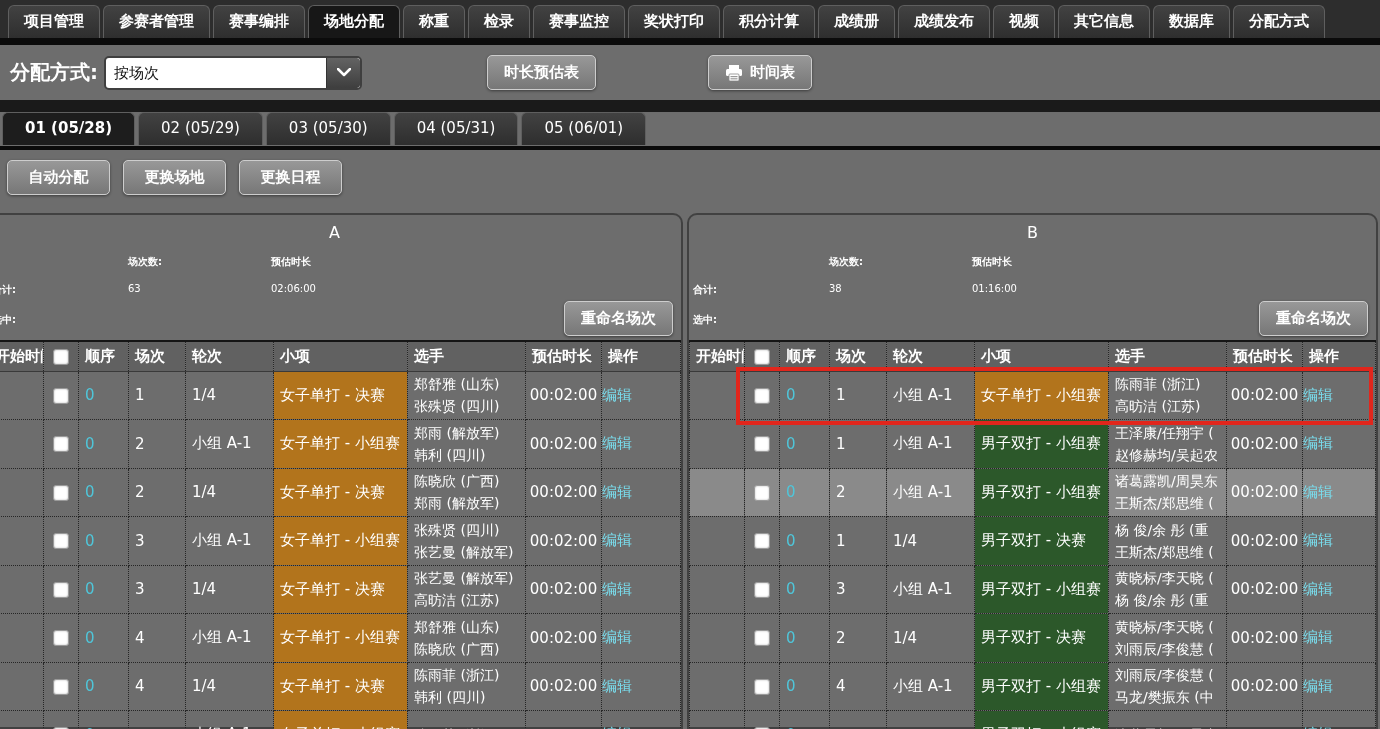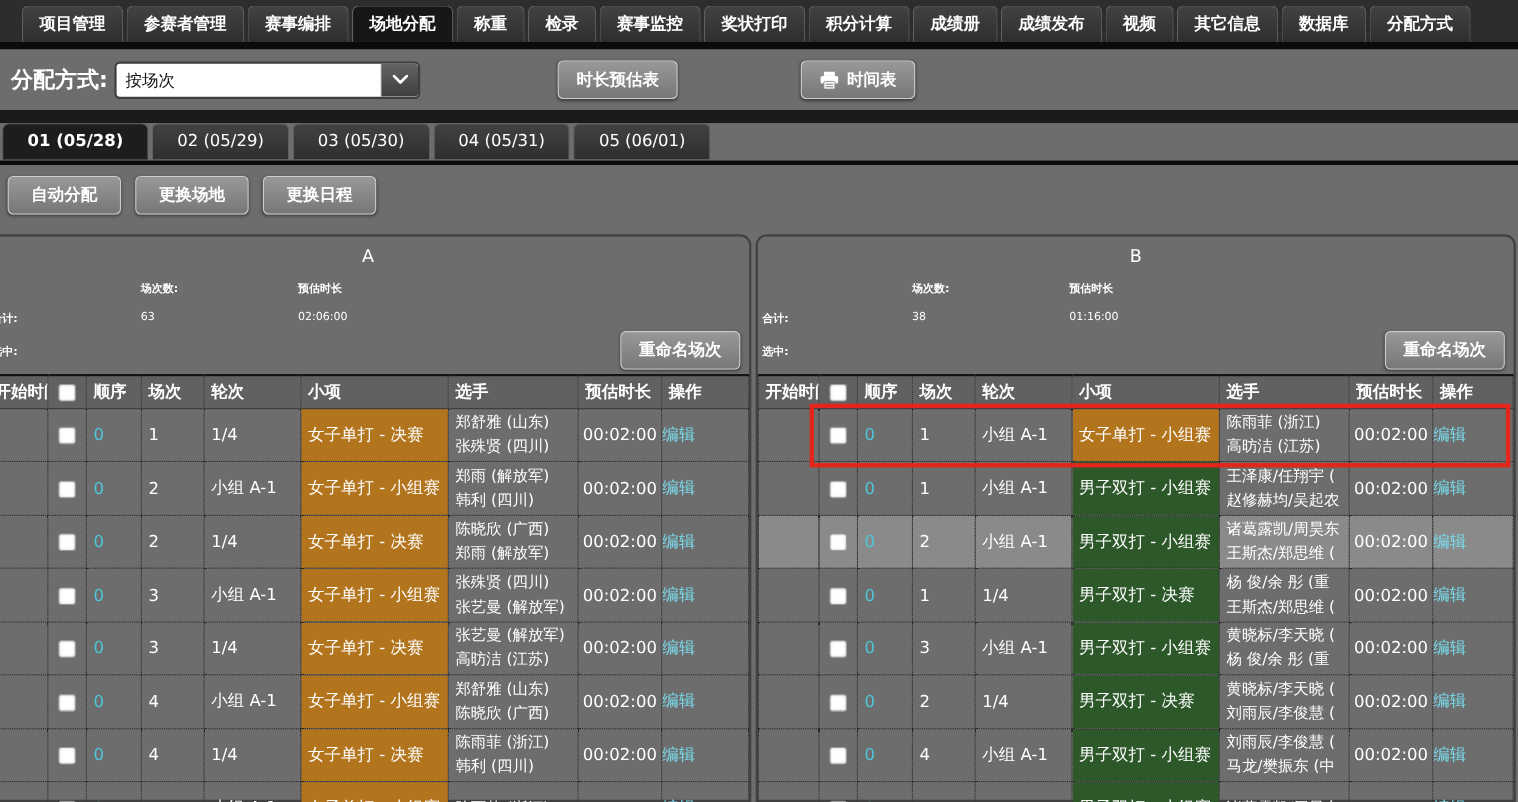--- a/index.html
+++ b/index.html
@@ -1,32 +1,32 @@
 <!DOCTYPE html>
 <html style="--ev-orange: #b2741c; --ev-green: #2c582a; --link-cyan: #79dcec; --seq-cyan: #4fc6da;"><head>
 <meta charset="utf-8">
 <style>
   * { margin:0; padding:0; box-sizing:border-box; }
   html,body { width:1380px; height:729px; overflow:hidden;
     font-family:"DejaVu Sans","Liberation Sans",sans-serif;
     background:#6d6d6d; color:#fff; }
 
   
-  .tabbar { background:#2d2d2d; padding:5px 4px 0 20px; display:flex; height:38px; }
+  .tabbar { background:#2d2d2d; padding:5px 4px 0 8px; display:flex; height:38px; }
   .tab { height:33px; line-height:31px; padding:0 15px; margin-right:3px;
     background:linear-gradient(#424242,#2e2e2e); border:1px solid #5f5f5f; border-bottom:none;
     border-radius:6px 6px 0 0; font-size:15px; font-weight:bold; color:#fff;
     white-space:nowrap; cursor:pointer; }
   .tab.active { background:#171717; }
   .tab-strip { height:7px; background:#0b0b0b; }
 
   
   .toolbar { height:55px; display:flex; align-items:center; padding-left:10px; background:#6d6d6d; }
   .tb-label { font-size:20px; font-weight:bold; margin-right:6px; }
-  .select { width:278px; height:34px; background:#fff; border:2px solid #3f3f3f; border-radius:5px;
+  .select { width:258px; height:34px; background:#fff; border:2px solid #3f3f3f; border-radius:5px;
     display:flex; align-items:stretch; overflow:hidden; cursor:pointer; }
   .select-value { flex:1; font-size:15px; color:#111; line-height:30px; padding-left:8px; }
   .select-arrow { width:34px; background:linear-gradient(#636363,#3e3e3e); border-left:1px solid #333;
     display:flex; align-items:center; justify-content:center; border-radius:0 3px 3px 0; }
   .btn { background:linear-gradient(#989898,#777777); border:1px solid #cdcdcd; border-radius:5px;
     color:#fff; font-size:15px; font-weight:bold; height:35px; padding:0 16px;
     box-shadow:0 1px 3px rgba(0,0,0,.45); cursor:pointer;
     font-family:"DejaVu Sans","Liberation Sans",sans-serif; display:inline-flex;
     align-items:center; justify-content:center; gap:7px; white-space:nowrap; }
   .btn-duration { margin-left:125px; }

